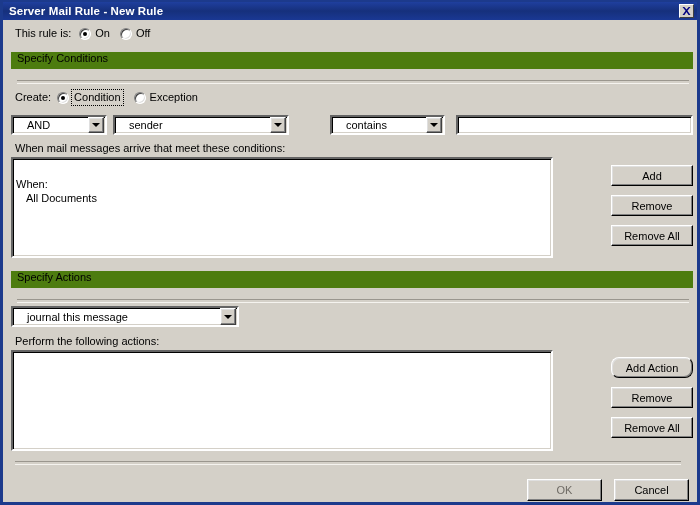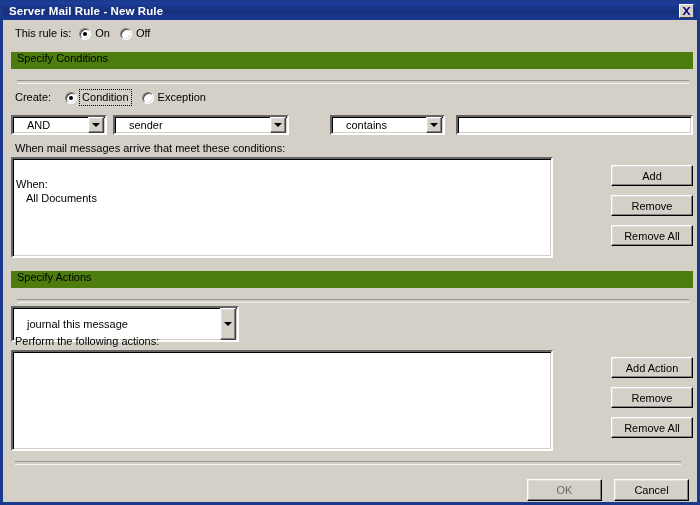--- a/index.html
+++ b/index.html
@@ -256,21 +256,21 @@
       </span>
     </div>
 
     <div class="abs section-band" style="left:8px; top:32px; width:682px;">
       <span>Specify Conditions</span>
     </div>
     <div class="abs hrule" style="left:14px; top:60px; width:672px;"></div>
 
     <div class="abs" style="left:12px; top:71px; display:flex; align-items:center;">
       <span class="label">Create:</span>
-      <span class="radio-wrap" style="margin-left:14px;">
+      <span class="radio-wrap" style="margin-left:6px;">
         <span class="radio checked"></span>
         <span class="radio-label focused">Condition</span>
       </span>
       <span class="radio-wrap" style="margin-left:12px;">
         <span class="radio"></span>
         <span class="radio-label">Exception</span>
       </span>
     </div>
 
     <div class="abs combo" style="left:8px; top:95px; width:96px; height:20px;">
@@ -311,32 +311,32 @@
     </div>
     <div class="abs btn" style="left:608px; top:205px; width:82px; height:21px;">
       <span>Remove All</span>
     </div>
 
     <div class="abs section-band" style="left:8px; top:251px; width:682px;">
       <span>Specify Actions</span>
     </div>
     <div class="abs hrule" style="left:14px; top:279px; width:672px;"></div>
 
-    <div class="abs combo" style="left:8px; top:286px; width:228px; height:36px;">
+    <div class="abs combo" style="left:8px; top:286px; width:228px; height:21px;">
       <span class="combo-value">journal this message</span>
       <span class="combo-arrow">
           <i class="arrow-glyph"></i>
         </span>
     </div>
 
     <div class="abs label" style="left:12px; top:315px;">Perform the following actions:</div>
 
     <div class="abs listbox" style="left:8px; top:330px; width:542px; height:101px;"></div>
 
-    <div class="abs btn" style="left:608px; top:337px; width:82px; height:21px;">
+    <div class="abs btn" style="left:608px; top:337px; width:82px; height:21px;border-radius:8px;">
       <span>Add Action</span>
     </div>
     <div class="abs btn" style="left:608px; top:367px; width:82px; height:21px;">
       <span>Remove</span>
     </div>
     <div class="abs btn" style="left:608px; top:397px; width:82px; height:21px;">
       <span>Remove All</span>
     </div>
 
     <div class="abs hrule" style="left:12px; top:441px; width:666px;"></div>

